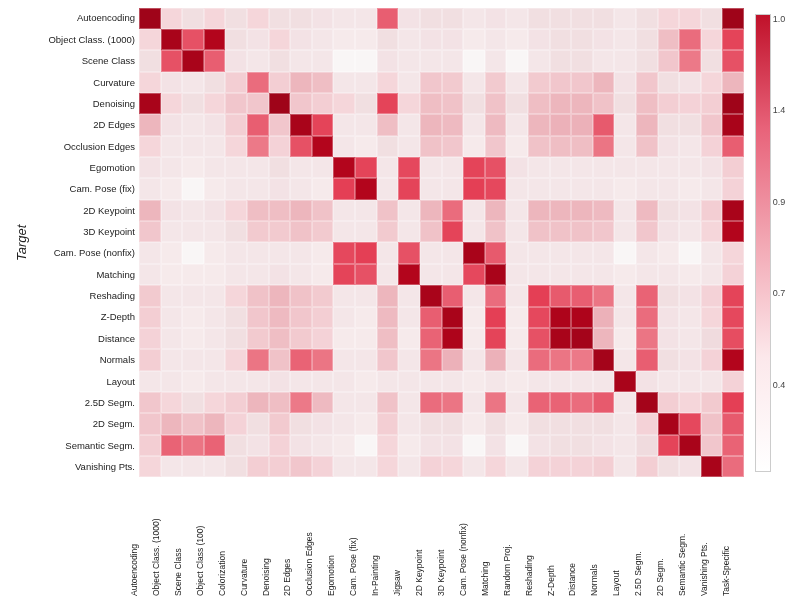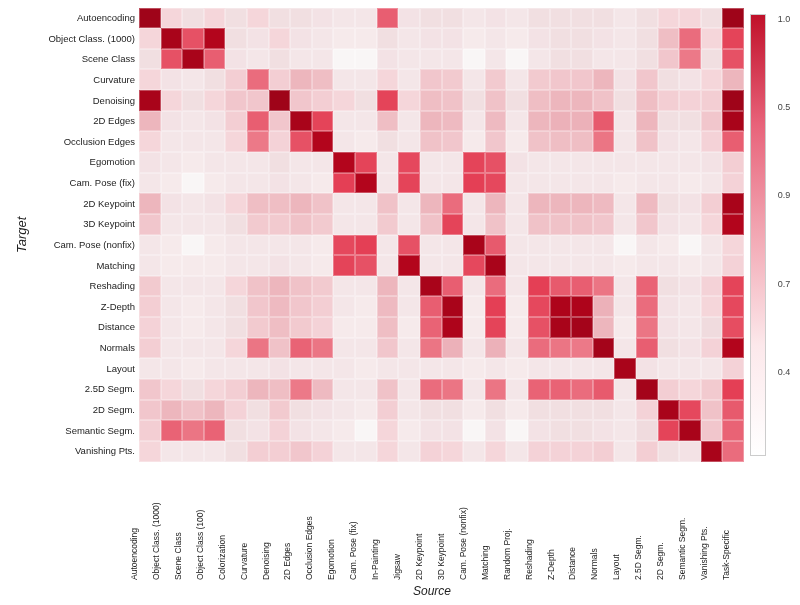--- a/index.html
+++ b/index.html
@@ -79,21 +79,21 @@
       background: linear-gradient(to bottom, #c0112a, #e8637a, #f2a8b4, #fce8eb, #fff);
       border: 1px solid #ccc;
     }
     .legend-labels {
       display: flex;
       flex-direction: column;
       justify-content: space-between;
       height: 100%;
       font-size: 9px;
       color: #444;
-      padding-left: 10px;
+      padding-left: 0;
     }
     .legend-side {
       display: flex;
       flex-direction: row;
       height: 100%;
       padding: 2px 0;
     }
     .x-labels-container {
       margin-left: 120px;
       display: flex;
@@ -780,21 +780,21 @@
             <div class="cell" style="background-color: rgb(169, 4, 26);"></div>
             <div class="cell" style="background-color: rgb(234, 108, 125);"></div>
           </div>
       </div>
 
       <div class="legend">
         <div class="legend-side">
           <div class="legend-bar"></div>
           <div class="legend-labels" id="legend-labels">
               <div style="font-size: 9px; color: rgb(68, 68, 68); padding-left: 2px;">1.0</div>
-              <div style="font-size: 9px; color: rgb(68, 68, 68); padding-left: 2px;">0.5</div>
+              <div style="font-size: 9px; color: rgb(68, 68, 68); padding-left: 2px;">1.4</div>
               <div style="font-size: 9px; color: rgb(68, 68, 68); padding-left: 2px;">0.9</div>
               <div style="font-size: 9px; color: rgb(68, 68, 68); padding-left: 2px;">0.7</div>
               <div style="font-size: 9px; color: rgb(68, 68, 68); padding-left: 2px;">0.4</div>
               <div style="font-size: 9px; color: rgb(68, 68, 68); padding-left: 2px;"></div>
             </div>
         </div>
       </div>
     </div>
   </div>
 
@@ -824,14 +824,13 @@
         <div class="x-label">Normals</div>
         <div class="x-label">Layout</div>
         <div class="x-label">2.5D Segm.</div>
         <div class="x-label">2D Segm.</div>
         <div class="x-label">Semantic Segm.</div>
         <div class="x-label">Vanishing Pts.</div>
         <div class="x-label">Task-Specific</div>
       </div>
   </div>
 
-  <div class="x-axis-title">Source</div>
 </div>
 
 </body></html>

